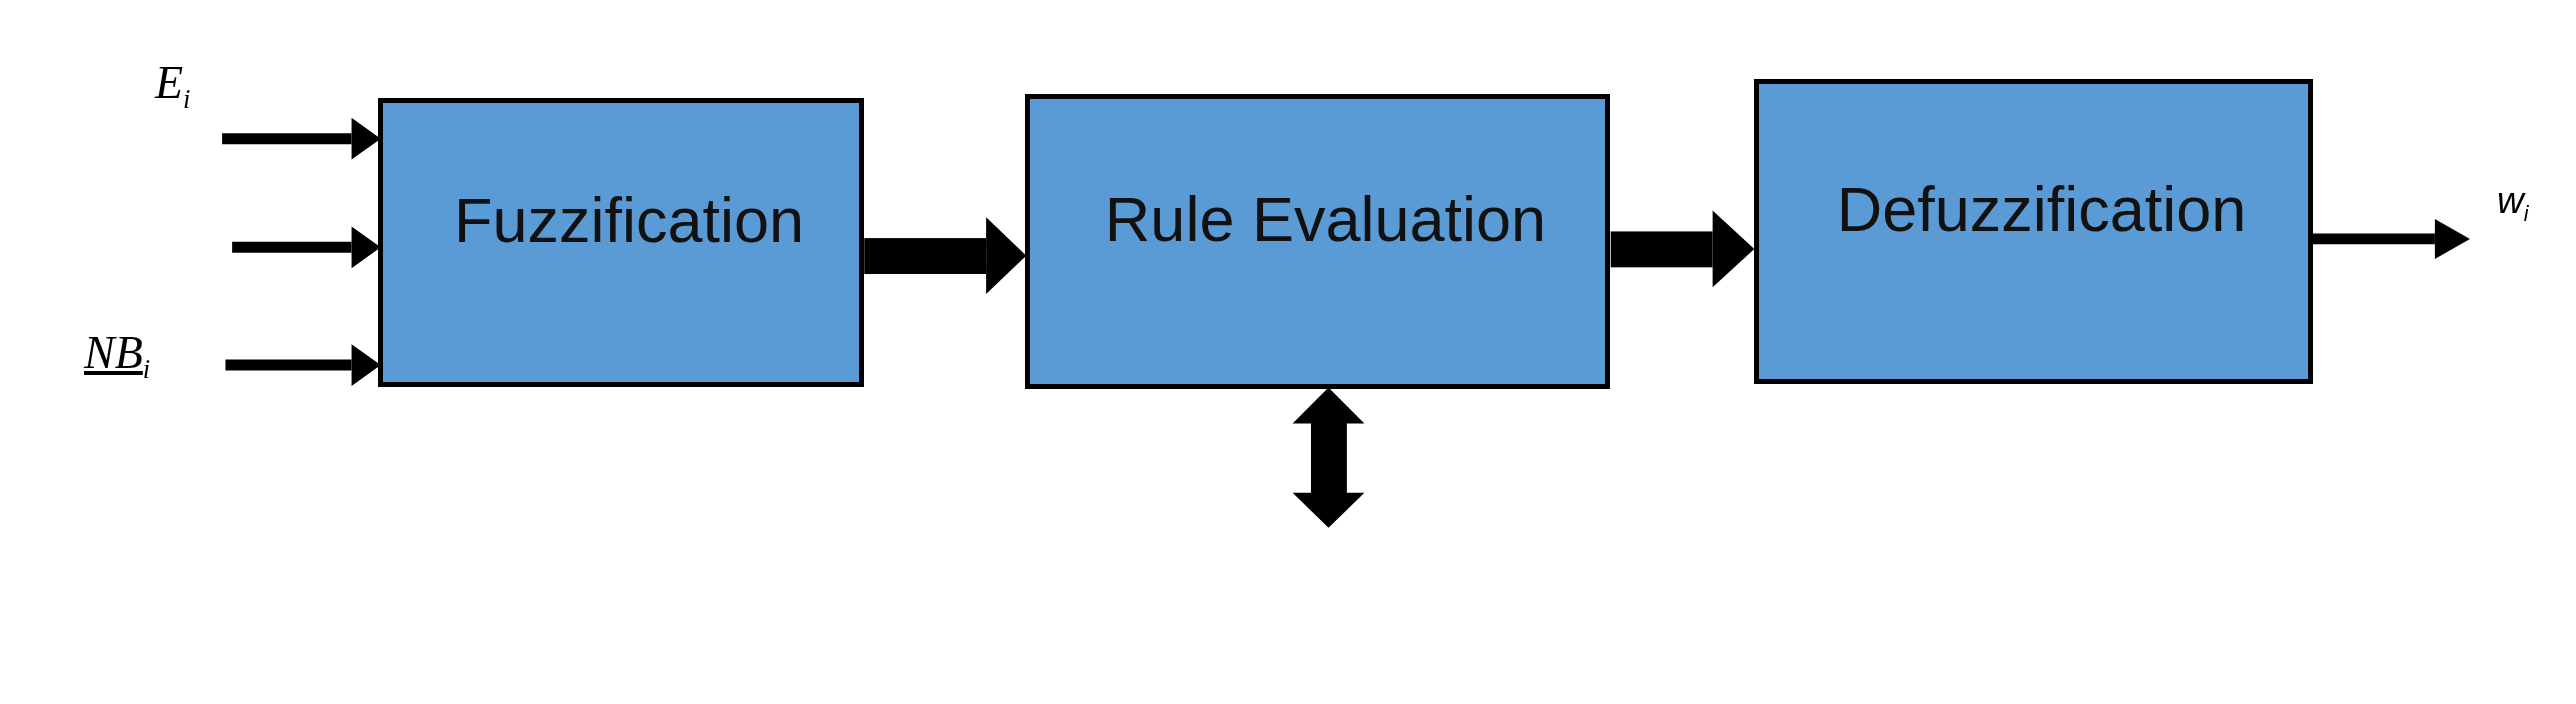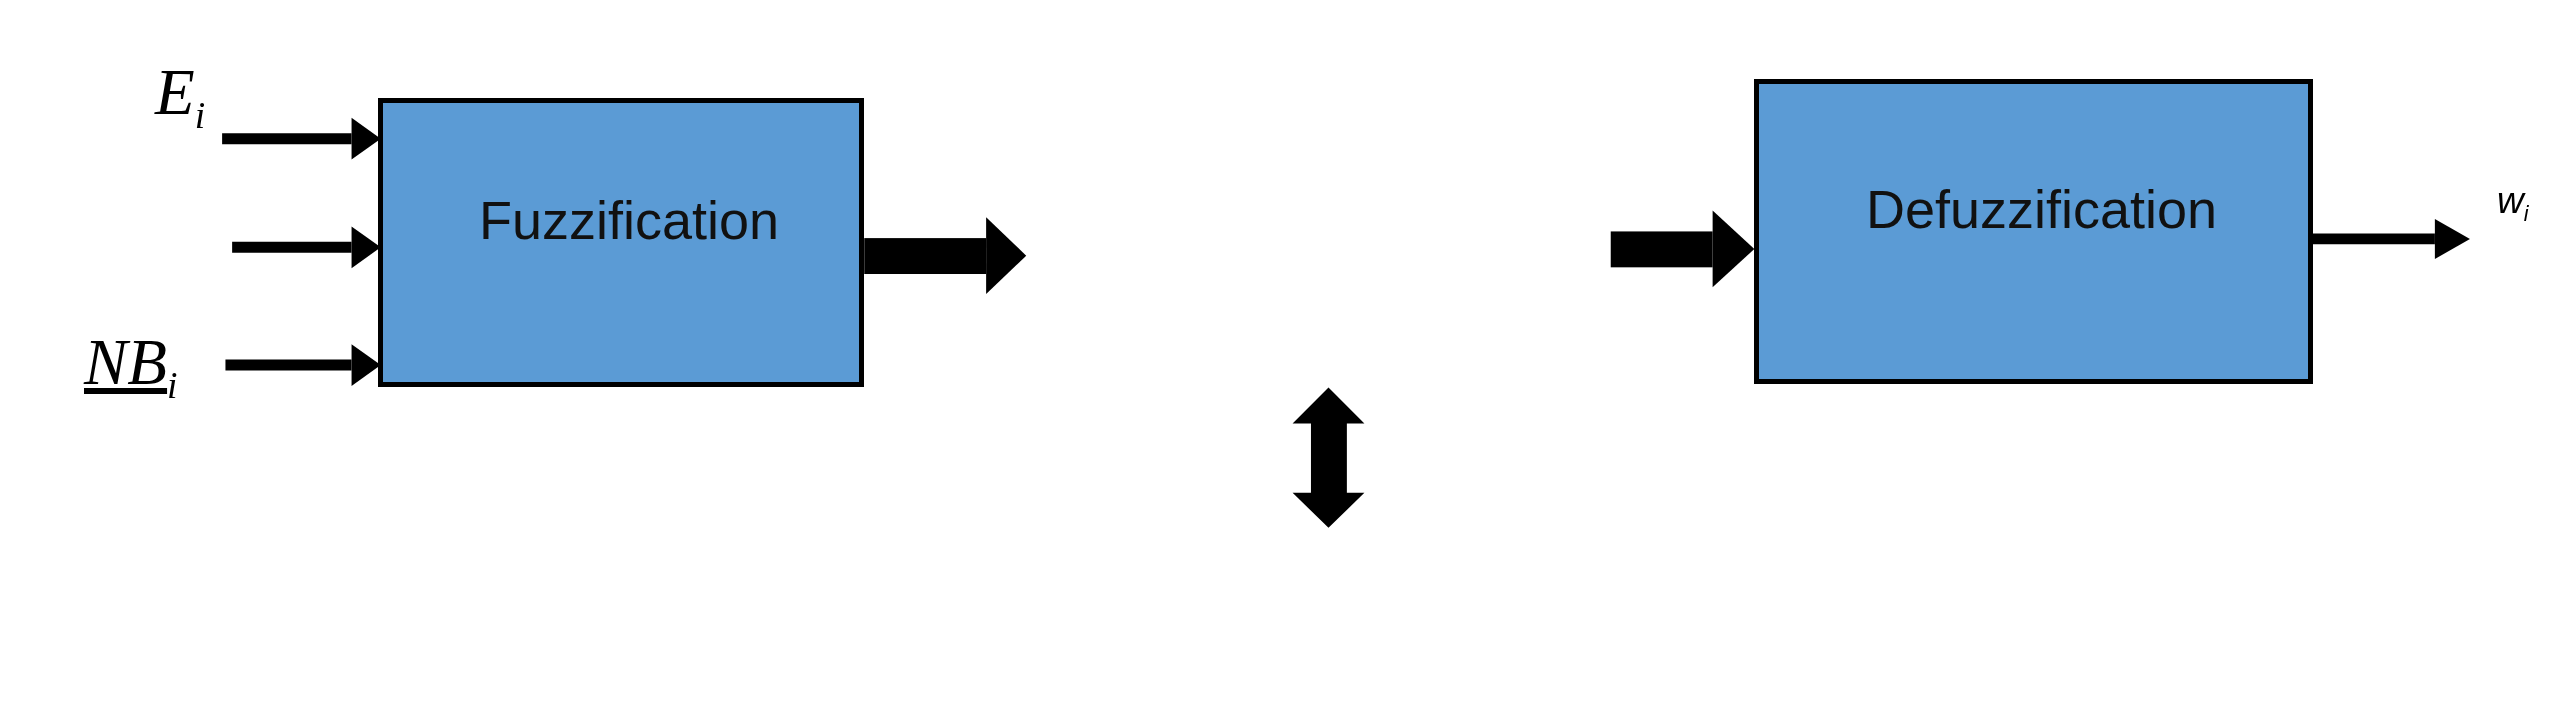--- a/index.html
+++ b/index.html
@@ -22,37 +22,37 @@
     pointer-events:none;
   }
   .box{
     position:absolute;
     box-sizing:border-box;
     background:var(--box-fill);
     border:5.8px solid var(--box-border);
     display:flex;align-items:center;justify-content:center;
   }
   .box-label{
-    font-size:54px;
+    font-size:63px;
     color:var(--text);
     white-space:nowrap;
     transform:translateY(-23.4px);
     margin-left:16px;
   }
   .box-fuzzification{left:378px;top:98px;width:486px;height:289px;}
   .box-rule-evaluation{left:1025px;top:94px;width:585px;height:295px;}
   .box-defuzzification{left:1754px;top:79px;width:559px;height:305px;}
   .box-fuzzy-rules{left:1073px;top:505px;width:508px;height:178px;}
   .box-fuzzy-rules .box-label{transform:translateY(-11.7px);}
   .io-label{
     position:absolute;
     color:#000;
     font-family:"Liberation Serif",serif;
     font-style:italic;
-    font-size:65px;
+    font-size:46px;
     line-height:1;
     white-space:nowrap;
   }
   .io-label sub{
     font-size:0.58em;
     line-height:0;
   }
   .label-ei{left:155px;top:60px;}
   .label-di{left:47px;top:199px;}
   .label-nbi{left:84px;top:330px;text-decoration:underline;}
@@ -98,20 +98,23 @@
       <polygon points="2916,262 2916,310 2958,286" fill="var(--arrow-color)"></polygon>
     </g>
 
     <polygon points="1591,464 1634,507 1613,507 1613,590 1634,590 1591,632 1548,590 1570,590 1570,507 1548,507" fill="var(--arrow-color)" stroke="#FFFFFF" stroke-width="5" paint-order="stroke" stroke-linejoin="miter"></polygon>
   </svg>
 
   <div class="box box-fuzzification">
     <span class="box-label">Fuzzification</span>
   </div>
 
+  <div class="box box-rule-evaluation">
+    <span class="box-label">Rule Evaluation</span>
+  </div>
 
   <div class="box box-defuzzification">
     <span class="box-label">Defuzzification</span>
   </div>
 
 
   <div class="io-label label-ei">
     <span>E</span><sub>i</sub>
   </div>
 

